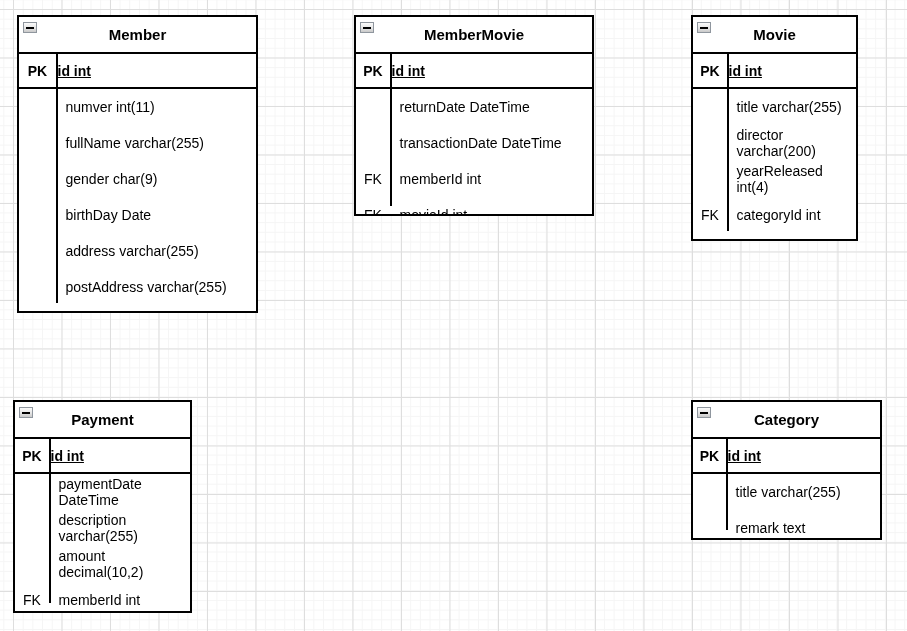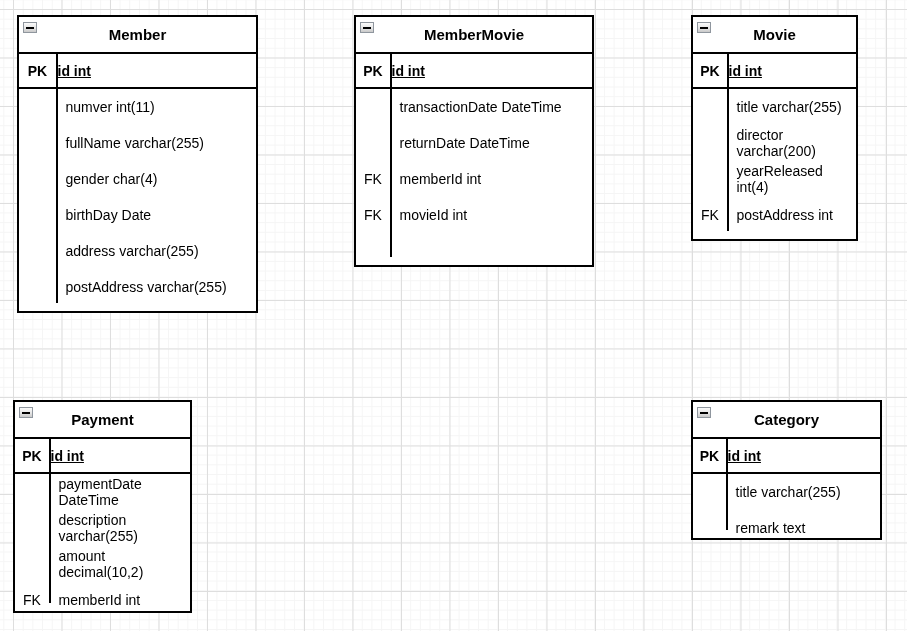--- a/index.html
+++ b/index.html
@@ -144,21 +144,21 @@
 
     <div class="attr-row">
       <span class="keycell"></span>
       <span class="vspace" style="flex:none;width:1.5px;"></span>
       <span class="attrlabel">fullName varchar(255)</span>
     </div>
 
     <div class="attr-row">
       <span class="keycell"></span>
       <span class="vspace" style="flex:none;width:1.5px;"></span>
-      <span class="attrlabel">gender char(4)</span>
+      <span class="attrlabel">gender char(9)</span>
     </div>
 
     <div class="attr-row">
       <span class="keycell"></span>
       <span class="vspace" style="flex:none;width:1.5px;"></span>
       <span class="attrlabel">birthDay Date</span>
     </div>
 
     <div class="attr-row">
       <span class="keycell"></span>
@@ -167,48 +167,48 @@
     </div>
 
     <div class="attr-row">
       <span class="keycell"></span>
       <span class="vspace" style="flex:none;width:1.5px;"></span>
       <span class="attrlabel">postAddress varchar(255)</span>
     </div>
   </div>
     </div>
 
-    <div class="entity" style="left: 354px; top: 15px; width: 240px; height: 252px; --pkw: 34px;">
+    <div class="entity" style="left: 354px; top: 15px; width: 240px; height: 201px; --pkw: 34px;">
       <div class="titlebar">
         <span class="collapse">
           <span class="minus"></span>
         </span>
         <span class="title">MemberMovie</span>
       </div>
       <div class="pkrow">
         <span class="keycell">PK</span>
         <span class="vdiv"></span>
         <span class="pklabel">id int</span>
       </div>
       <div class="attrs">
         <span class="attrdiv"></span>
 
     <div class="attr-row">
       <span class="keycell"></span>
       <span class="vspace" style="flex:none;width:1.5px;"></span>
+      <span class="attrlabel">returnDate DateTime</span>
+    </div>
+
+    <div class="attr-row">
+      <span class="keycell"></span>
+      <span class="vspace" style="flex:none;width:1.5px;"></span>
       <span class="attrlabel">transactionDate DateTime</span>
     </div>
 
     <div class="attr-row">
-      <span class="keycell"></span>
-      <span class="vspace" style="flex:none;width:1.5px;"></span>
-      <span class="attrlabel">returnDate DateTime</span>
-    </div>
-
-    <div class="attr-row">
       <span class="keycell">FK</span>
       <span class="vspace" style="flex:none;width:1.5px;"></span>
       <span class="attrlabel">memberId int</span>
     </div>
 
     <div class="attr-row">
       <span class="keycell">FK</span>
       <span class="vspace" style="flex:none;width:1.5px;"></span>
       <span class="attrlabel">movieId int</span>
     </div>
@@ -244,21 +244,21 @@
 
     <div class="attr-row">
       <span class="keycell"></span>
       <span class="vspace" style="flex:none;width:1.5px;"></span>
       <span class="attrlabel">yearReleased int(4)</span>
     </div>
 
     <div class="attr-row">
       <span class="keycell">FK</span>
       <span class="vspace" style="flex:none;width:1.5px;"></span>
-      <span class="attrlabel">postAddress int</span>
+      <span class="attrlabel">categoryId int</span>
     </div>
   </div>
     </div>
 
     <div class="entity" style="left: 13px; top: 400px; width: 179px; height: 213px; --pkw: 34px;">
       <div class="titlebar">
         <span class="collapse">
           <span class="minus"></span>
         </span>
         <span class="title">Payment</span>

